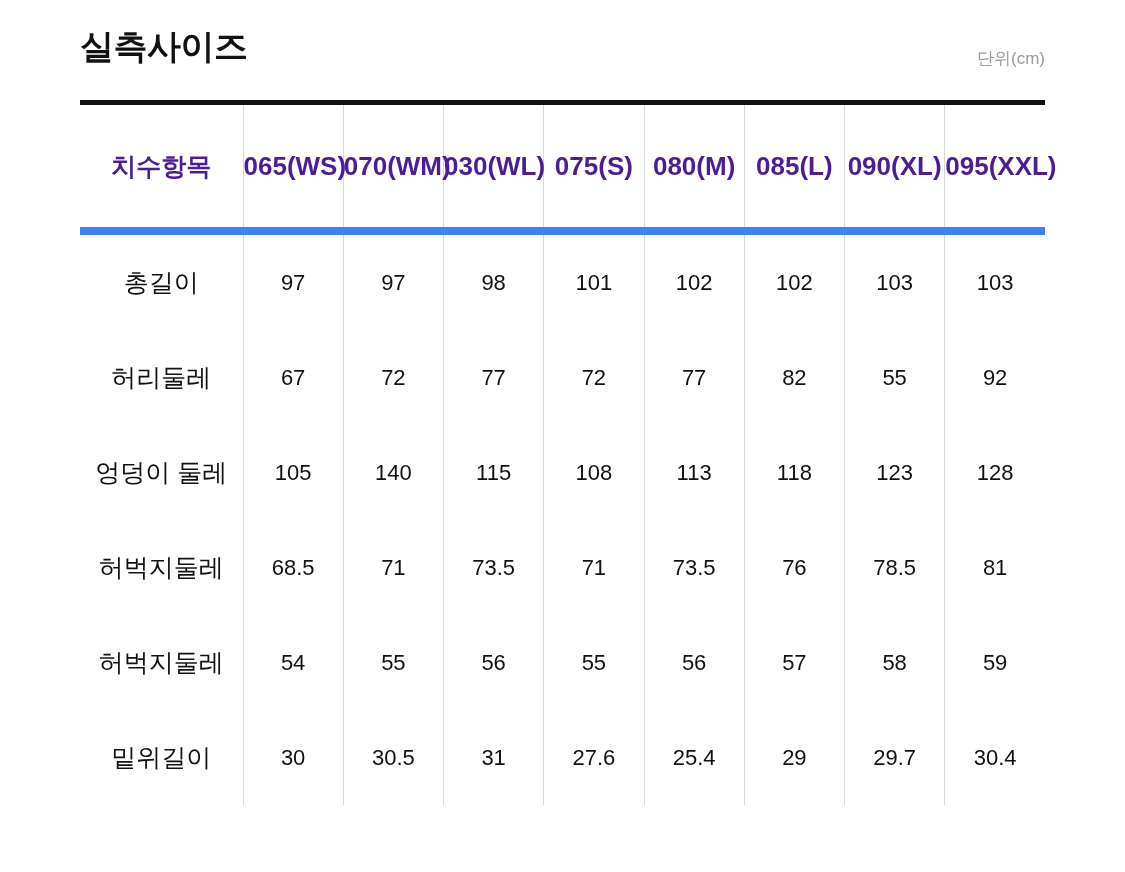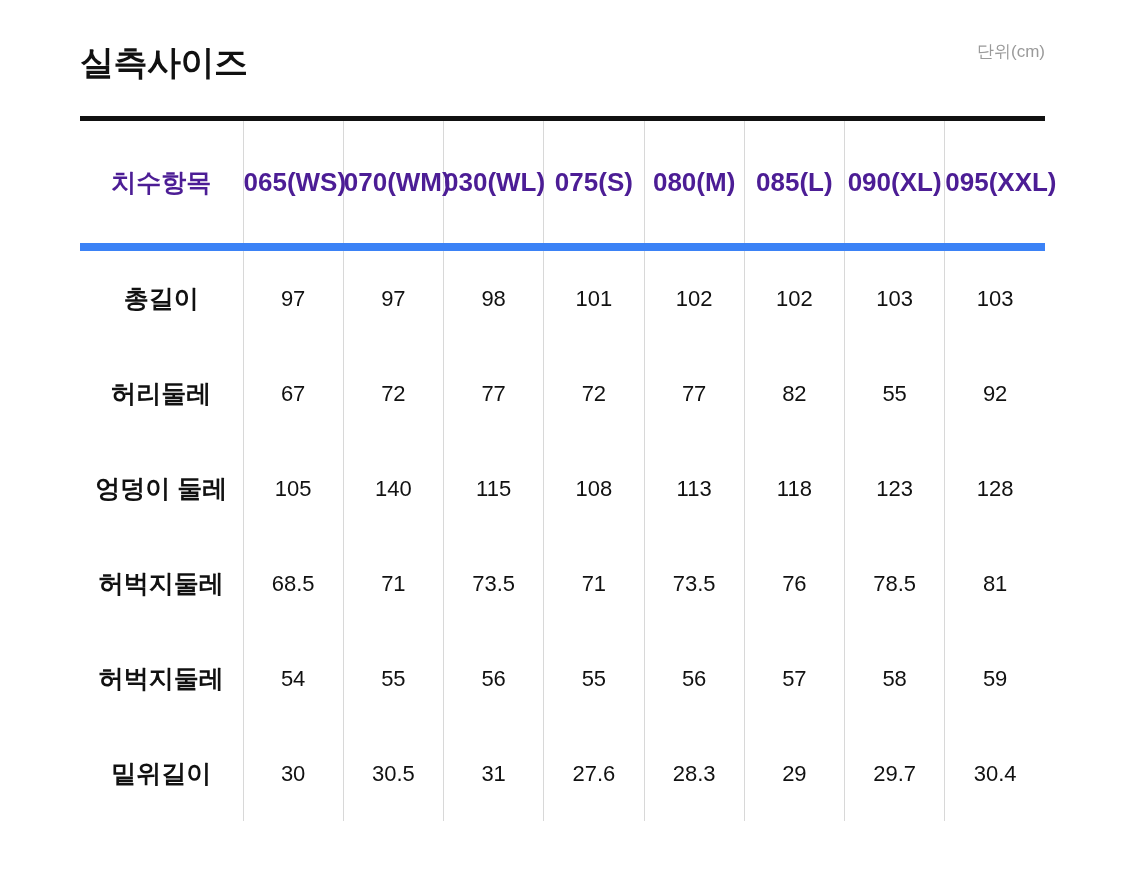--- a/index.html
+++ b/index.html
@@ -16,23 +16,23 @@
   }
   .page {
     position: relative;
     width: 1125px;
     height: 872px;
     box-sizing: border-box;
     padding: 0 80px;
   }
   .header-row {
     display: flex;
-    align-items: flex-start;
+    align-items: flex-end;
     justify-content: space-between;
-    padding-top: 40px;
+    padding-top: 24px;
   }
   .title {
     font-size: 34px;
     font-weight: bold;
     letter-spacing: -0.5px;
     color: #111111;
     margin: 0;
   }
   .unit {
     font-size: 17px;
@@ -71,21 +71,21 @@
     font-size: 25px;
   }
   table.size-table tbody td {
     height: 95px;
     font-size: 22px;
     color: #111111;
     font-weight: normal;
   }
   table.size-table tbody td.row-label {
     font-size: 25px;
-    font-weight: bold;
+    font-weight: normal;
     white-space: nowrap;
     margin-top: 8px;
   }
   col.label-col { width: 163px; }
 </style>
 </head>
 <body>
 
 <div class="page">
 
@@ -166,21 +166,21 @@
         <td>57</td>
         <td>58</td>
         <td>59</td>
       </tr>
       <tr>
         <td class="row-label">밑위길이</td>
         <td>30</td>
         <td>30.5</td>
         <td>31</td>
         <td>27.6</td>
-        <td>28.3</td>
+        <td>25.4</td>
         <td>29</td>
         <td>29.7</td>
         <td>30.4</td>
       </tr>
     </tbody>
   </table>
 
 </div>
 
 </body></html>

